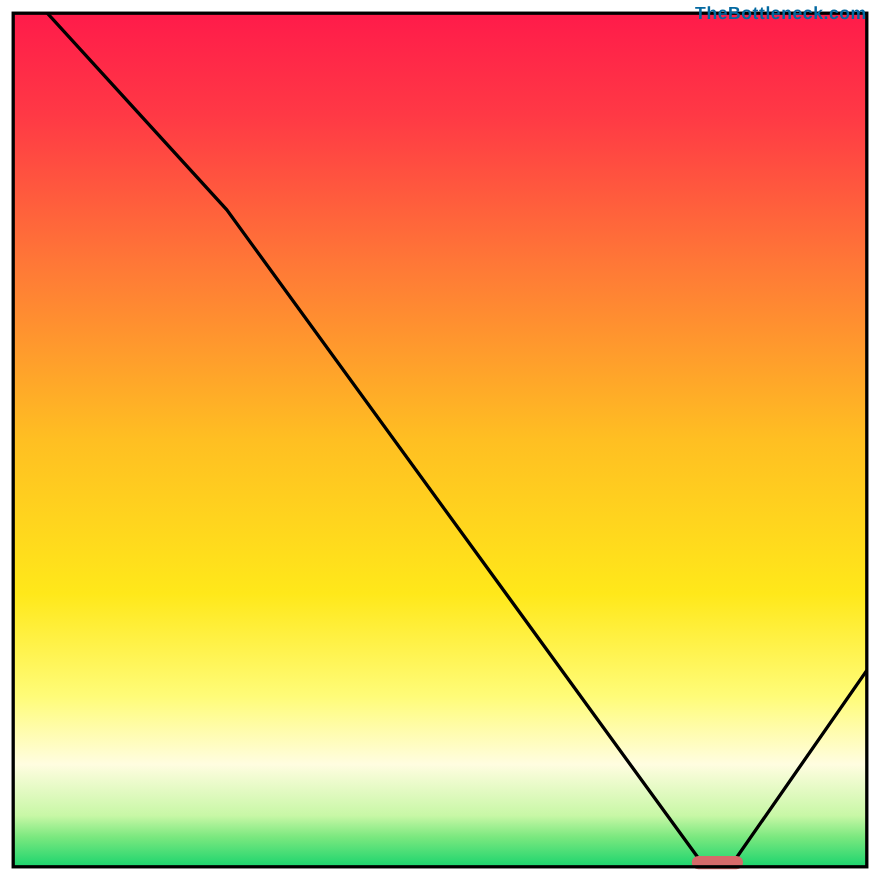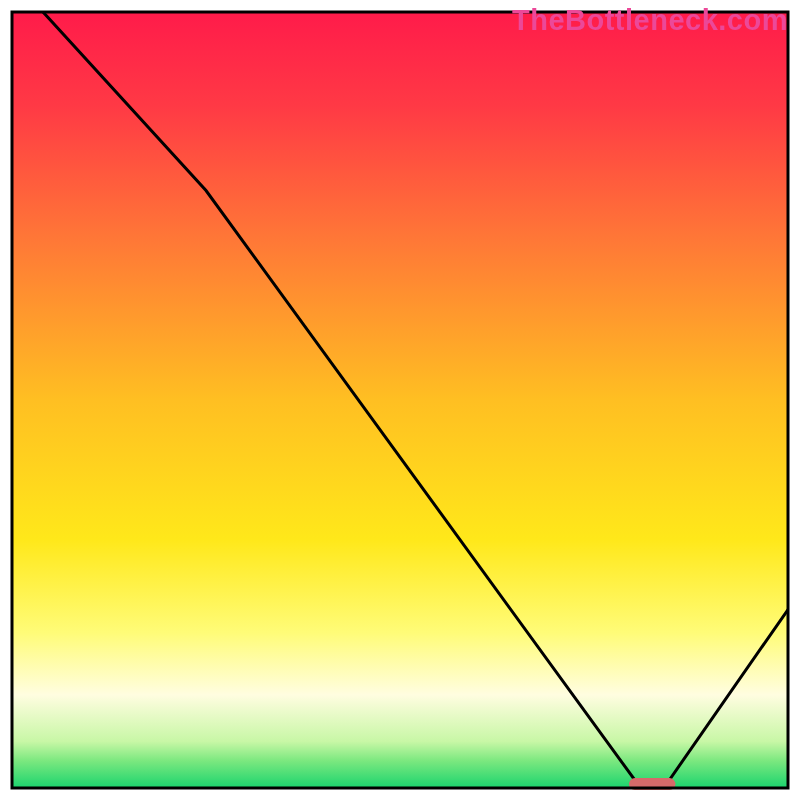--- a/index.html
+++ b/index.html
@@ -13,23 +13,23 @@
   }
   .chart-container {
     position: relative;
     width: 800px;
     height: 800px;
   }
   .watermark {
     position: absolute;
     top: 4px;
     right: 12px;
-    font-size: 29px;
+    font-size: 16px;
     font-weight: 600;
-    color: #ec4899;
+    color: #0369a1;
     z-index: 20;
     letter-spacing: 0.5px;
     text-align: right;
   }
   svg.plot {
     position: absolute;
     top: 0;
     left: 0;
     width: 800px;
     height: 800px;

